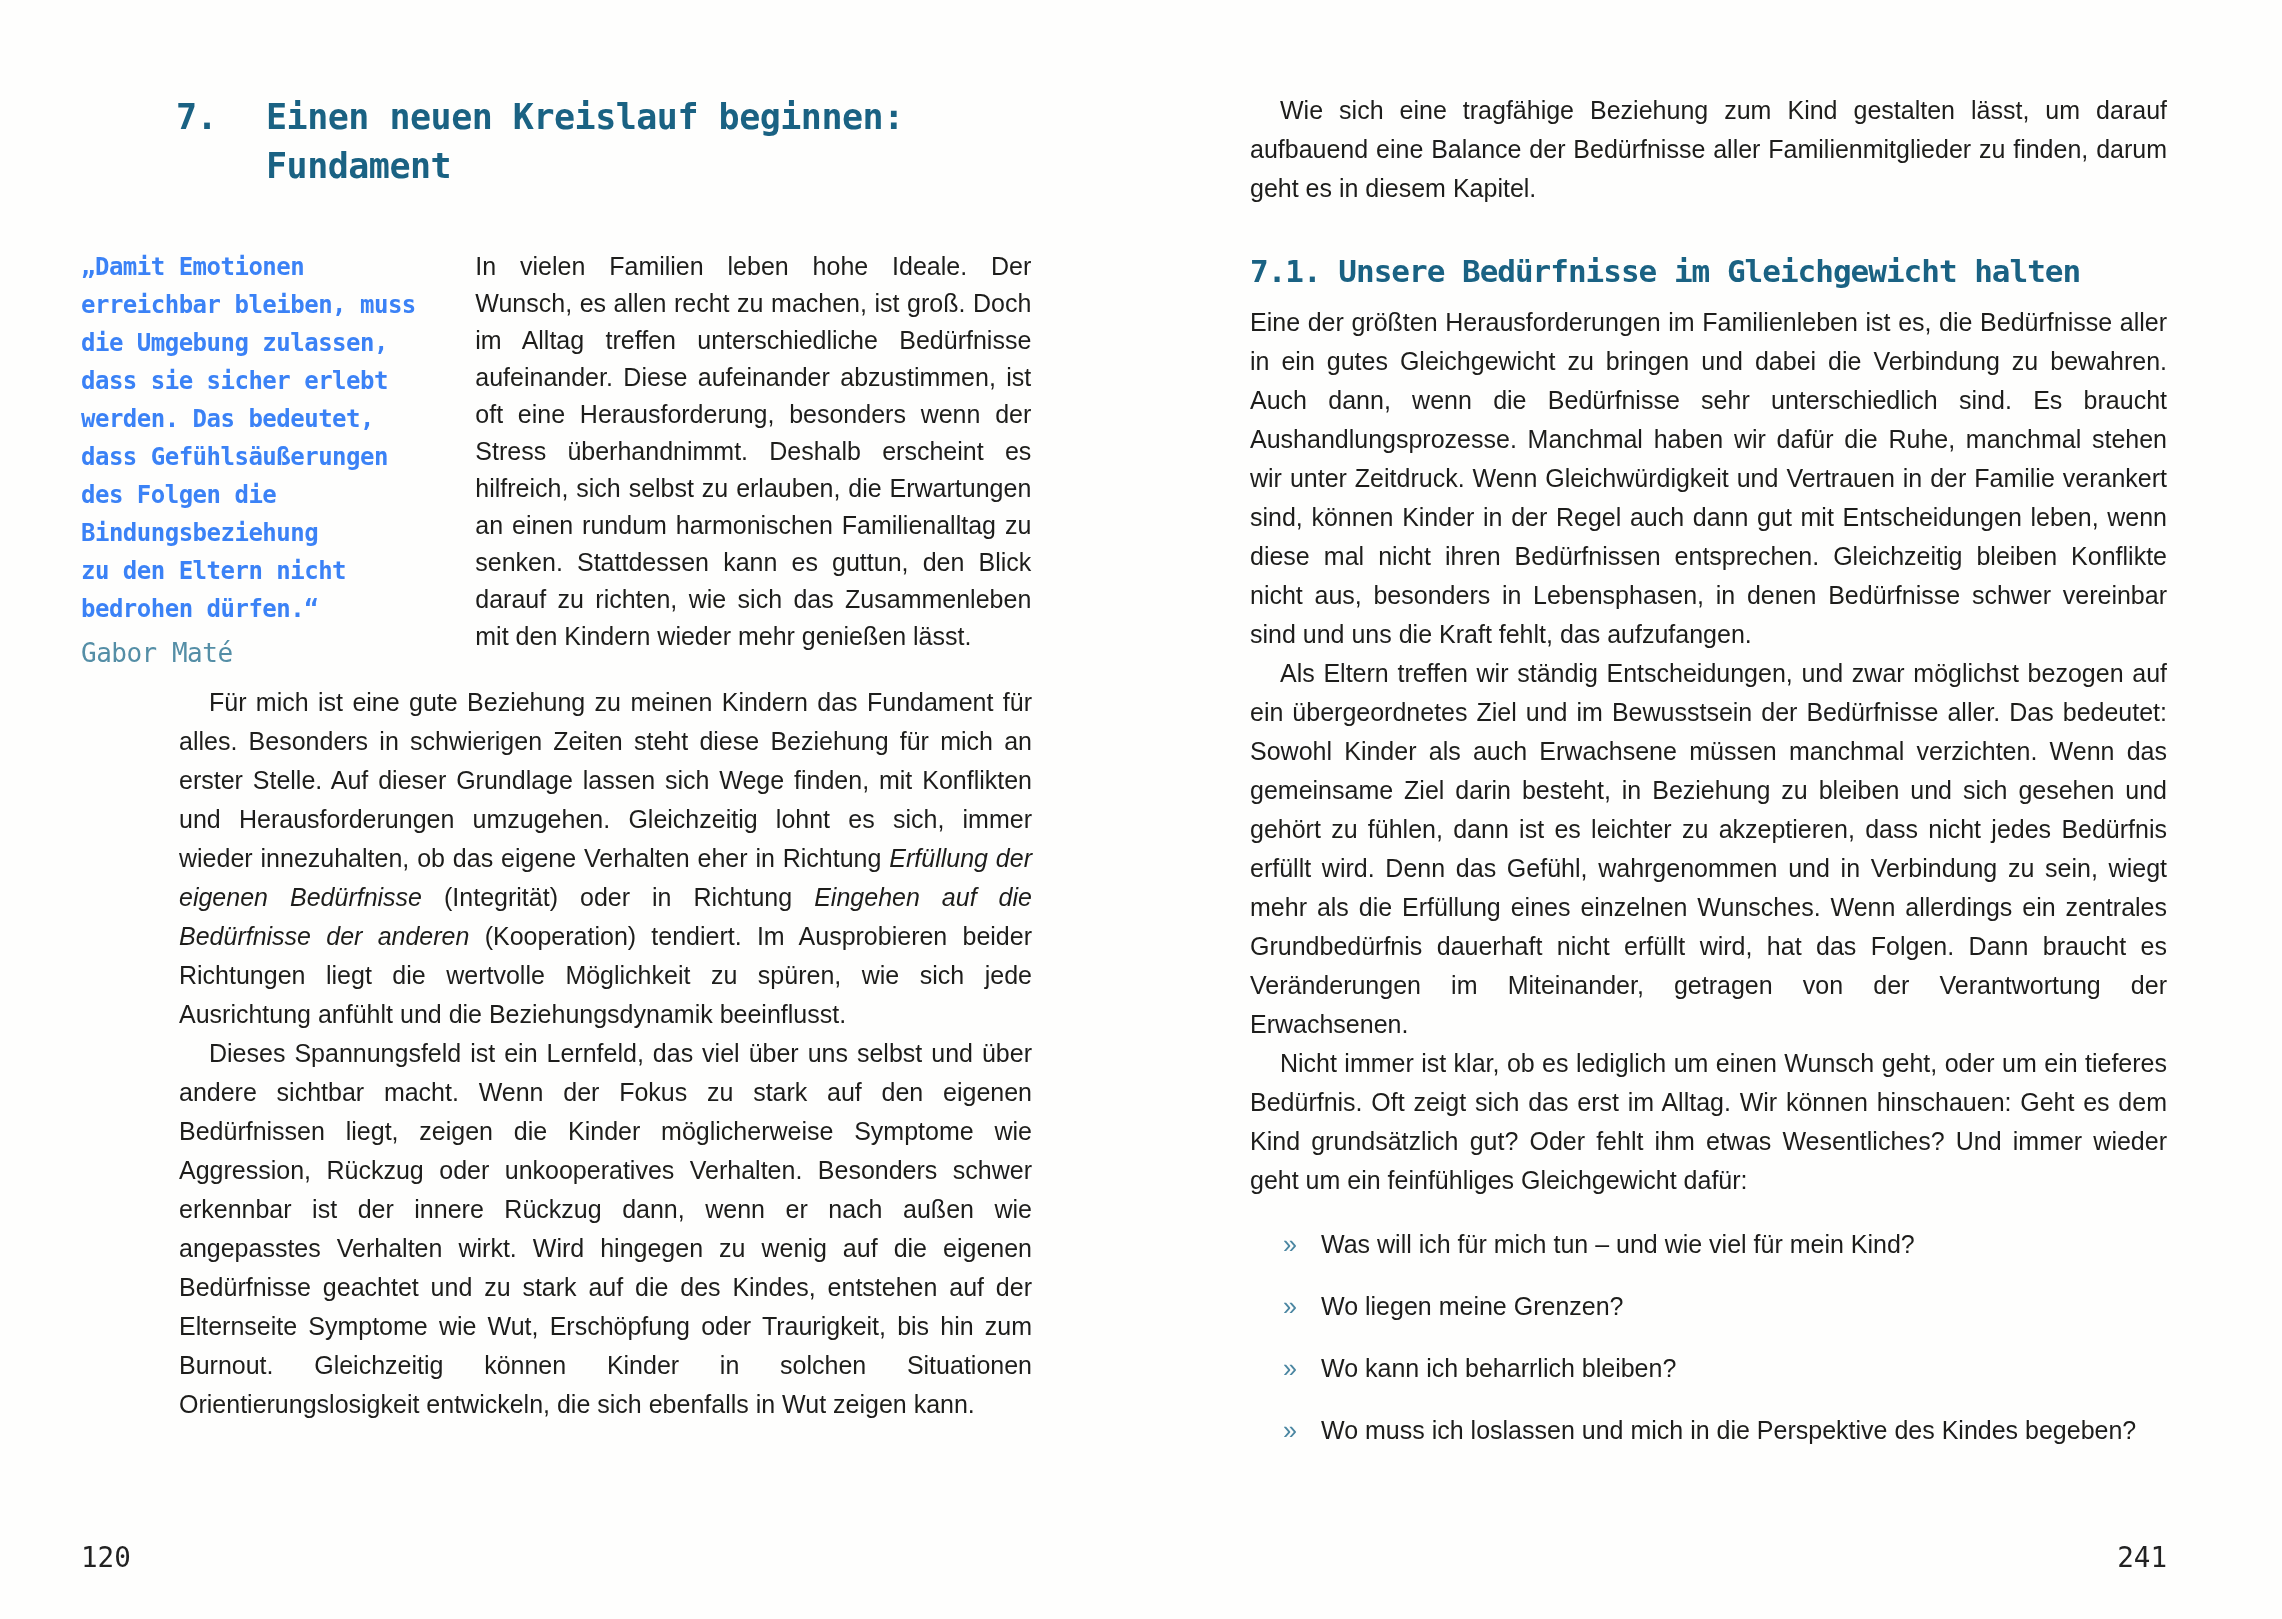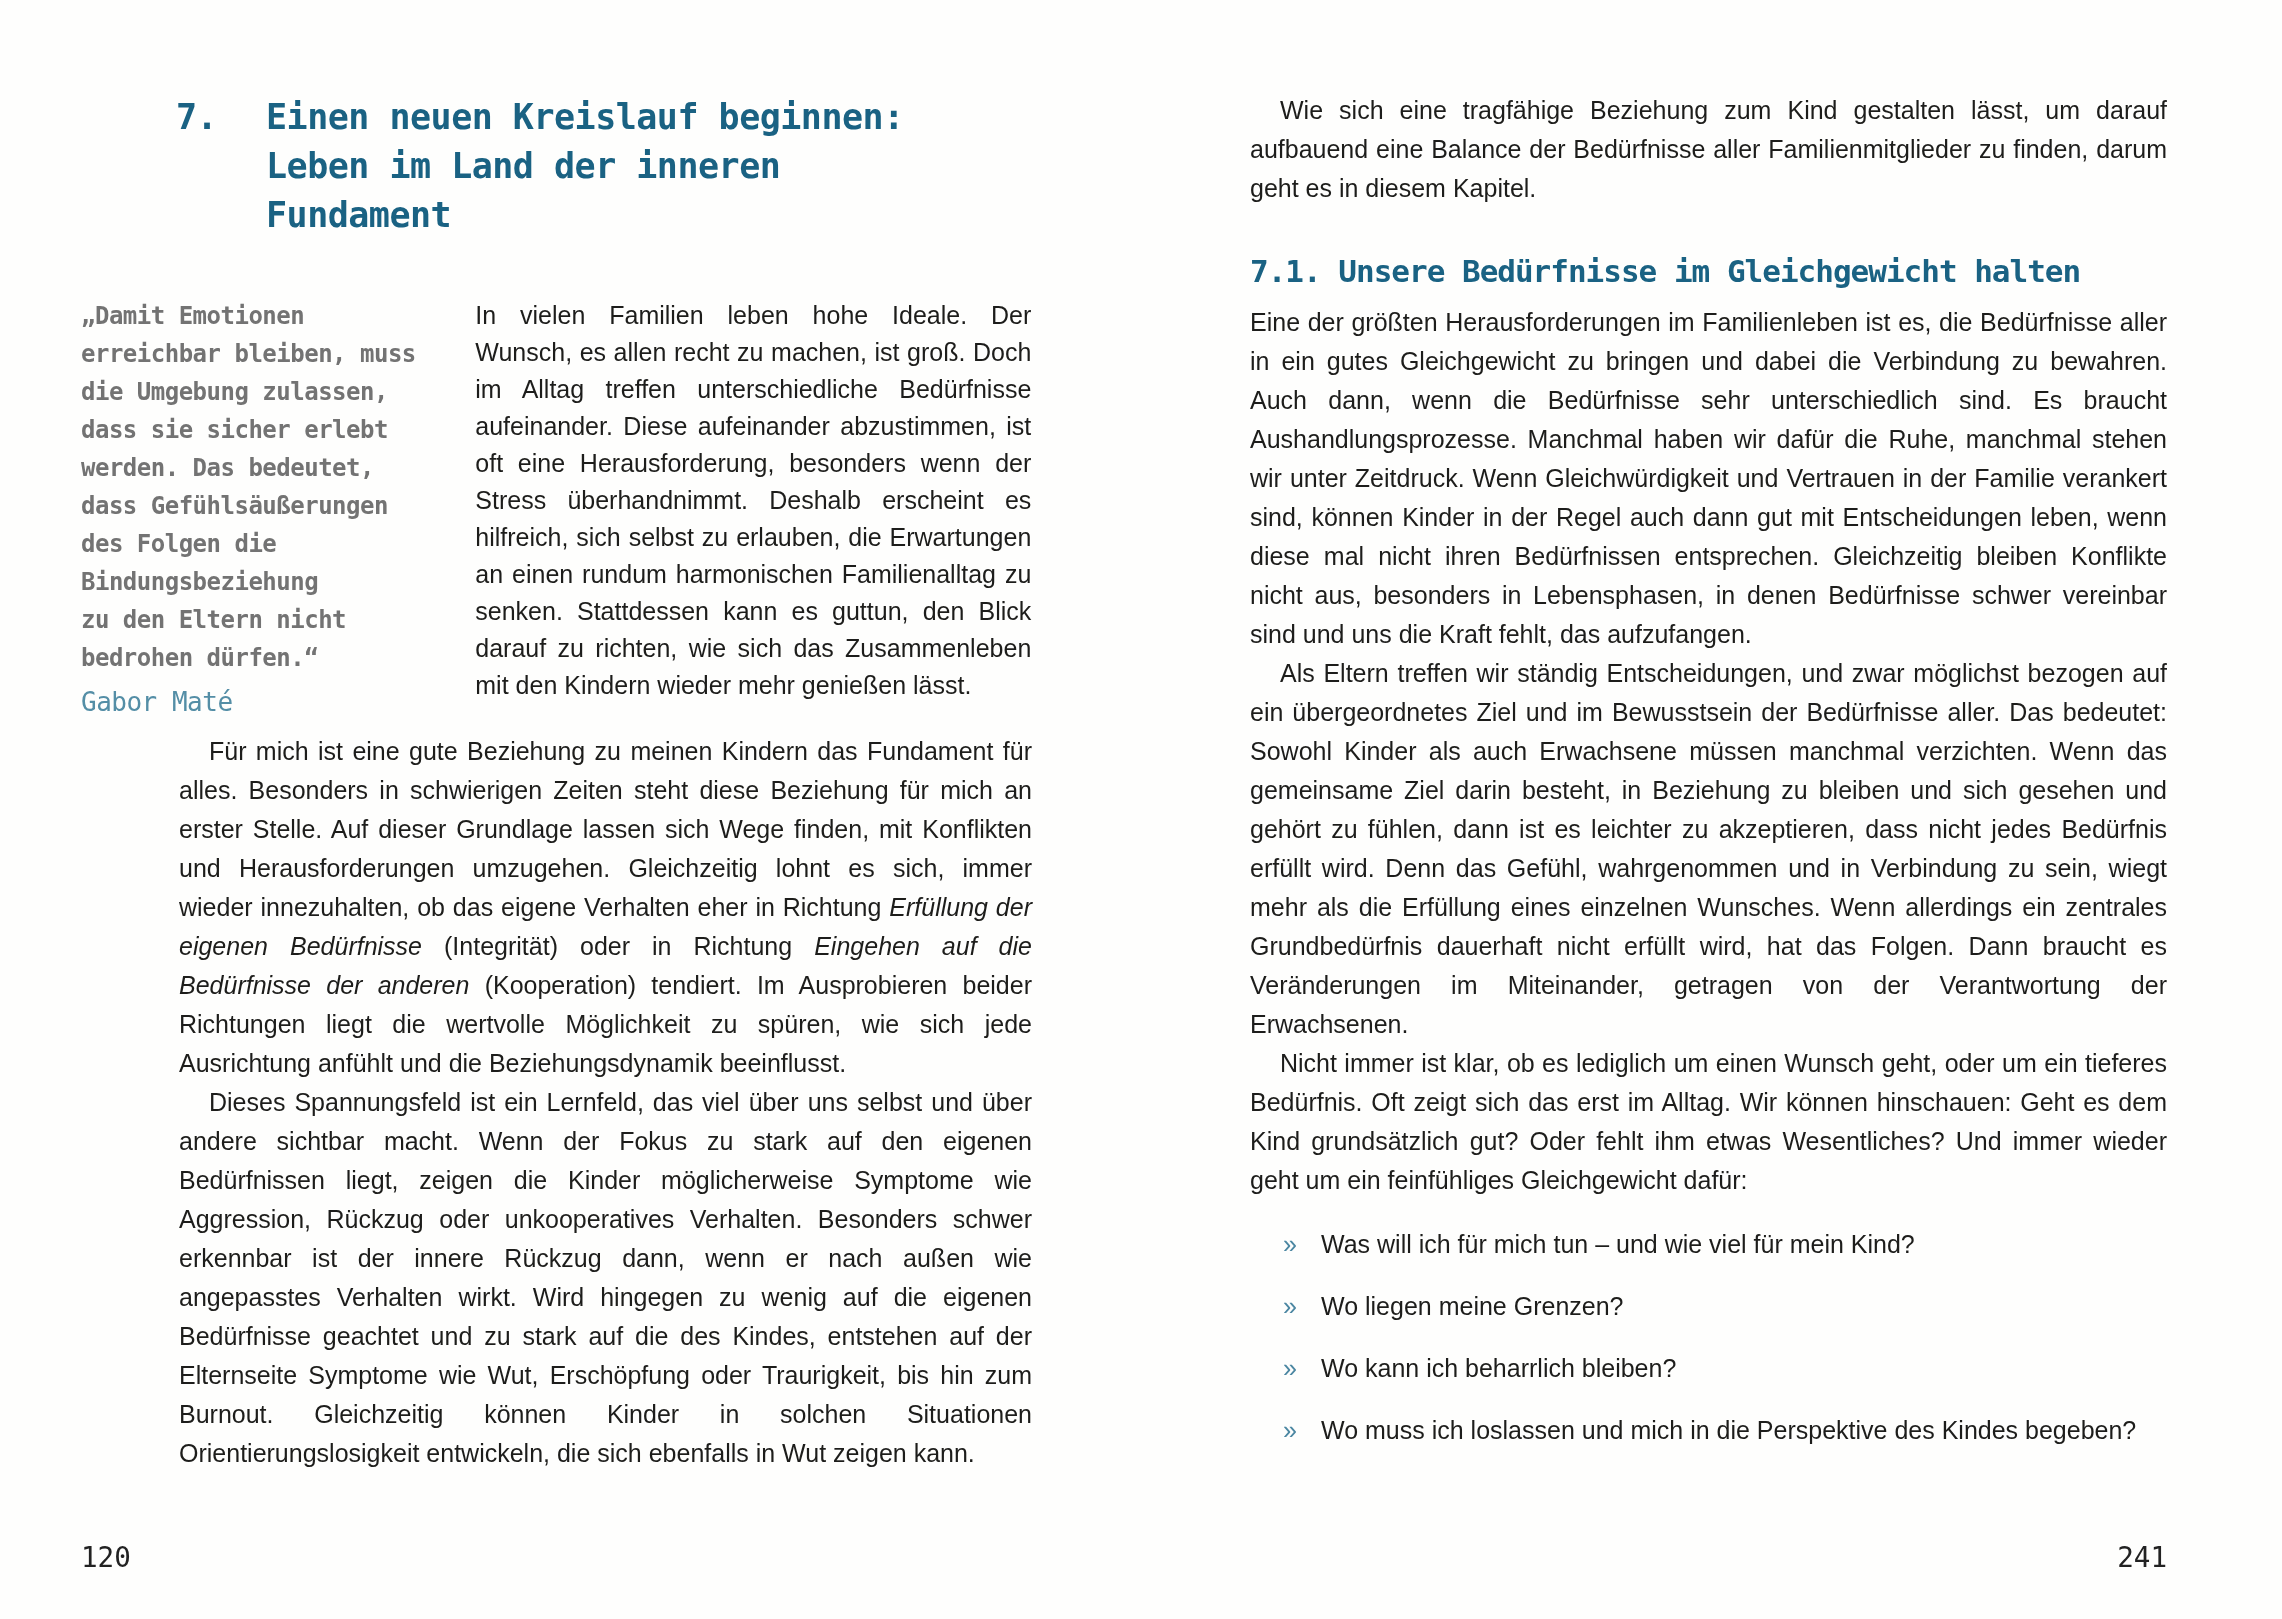--- a/index.html
+++ b/index.html
@@ -32,21 +32,21 @@
   .chapter-number { width: 90px; flex: 0 0 90px; }
   .chapter-title-lines { flex: 1; }
 
   .two-col { display: flex; margin-top: 57px; }
   .quote-col { width: 380px; flex: 0 0 380px; }
   .quote-line {
     font-family: "DejaVu Sans Mono", monospace;
     font-weight: bold;
     font-size: 24px;
     line-height: 38px;
-    color: #737373;
+    color: #3b82f6;
     letter-spacing: -0.5px;
     white-space: nowrap;
   }
   .quote-attribution {
     margin-top: 9.5px;
     text-align: left;
     font-family: "DejaVu Sans Mono", monospace;
     font-size: 26px;
     color: #548ea6;
     letter-spacing: -0.5px;
@@ -118,21 +118,20 @@
 </style>
 </head>
 <body>
 
 <div class="page page-left">
 
   <div class="chapter-heading">
     <div class="chapter-number">7.</div>
     <div class="chapter-title-lines">
         <div class="chapter-title-line">Einen neuen Kreislauf beginnen:</div>
-        <div class="chapter-title-line">Leben im Land der inneren</div>
         <div class="chapter-title-line">Fundament</div>
       </div>
   </div>
 
   <div class="two-col">
     <div class="quote-col">
       <div>
           <div class="quote-line">„Damit Emotionen</div>
           <div class="quote-line">erreichbar bleiben, muss</div>
           <div class="quote-line">die Umgebung zulassen,</div>

